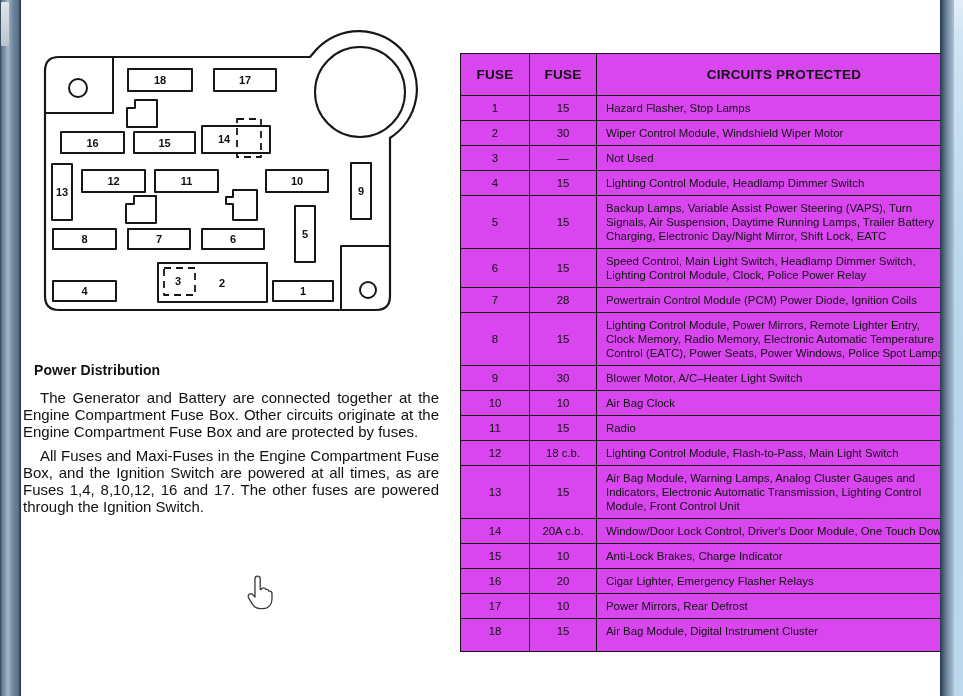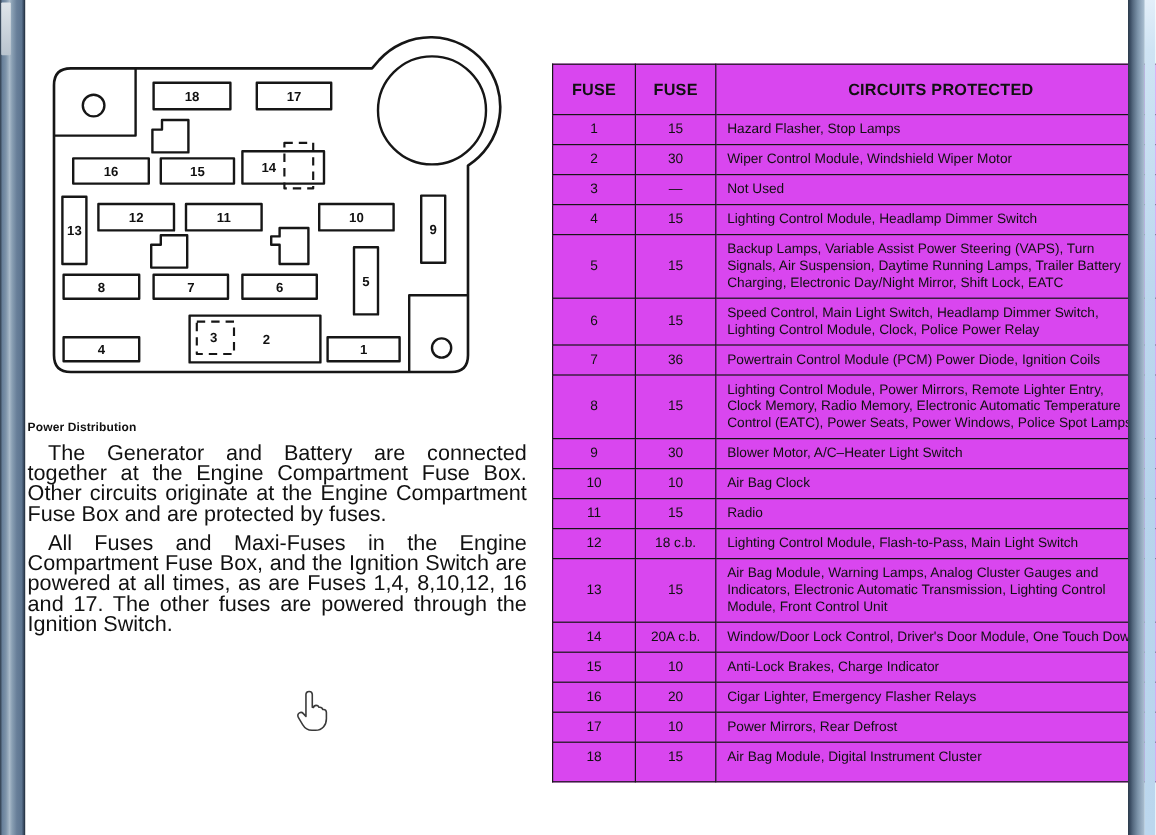--- a/index.html
+++ b/index.html
@@ -38,25 +38,25 @@
   .diagram text{
     font-family:"Liberation Sans","DejaVu Sans",sans-serif;
     font-size:11px;font-weight:bold;fill:#111;
     text-anchor:middle;
   }
   
   .copy{
     position:absolute;left:23px;top:351px;width:416px;
   }
   .copy h2{
-    margin:0;font-size:10px;font-weight:bold;letter-spacing:.1px;
+    margin:11px;font-size:14px;font-weight:bold;letter-spacing:.1px;
   }
   .copy p{
     margin:7px 0 0 0;
-    font-size:18px;line-height:17px;
+    font-size:15px;line-height:17px;
     text-align:justify;text-indent:17px;
   }
   .copy p + p{}
   
   .fuse-table{
     position:absolute;left:460px;top:53px;width:512px;
     border-collapse:collapse;table-layout:fixed;
     background:#d946ef;
   }
   .fuse-table col.c-fuse{width:69px;}
@@ -189,21 +189,21 @@
         <td class="cell-amps">15</td>
         <td class="cell-circuits">Backup Lamps, Variable Assist Power Steering (VAPS), Turn Signals, Air Suspension, Daytime Running Lamps, Trailer Battery Charging, Electronic Day/Night Mirror, Shift Lock, EATC</td>
       </tr>
       <tr>
         <td class="cell-fuse">6</td>
         <td class="cell-amps">15</td>
         <td class="cell-circuits">Speed Control, Main Light Switch, Headlamp Dimmer Switch, Lighting Control Module, Clock, Police Power Relay</td>
       </tr>
       <tr>
         <td class="cell-fuse">7</td>
-        <td class="cell-amps">36</td>
+        <td class="cell-amps">28</td>
         <td class="cell-circuits">Powertrain Control Module (PCM) Power Diode, Ignition Coils</td>
       </tr>
       <tr>
         <td class="cell-fuse">8</td>
         <td class="cell-amps">15</td>
         <td class="cell-circuits">Lighting Control Module, Power Mirrors, Remote Lighter Entry, Clock Memory, Radio Memory, Electronic Automatic Temperature Control (EATC), Power Seats, Power Windows, Police Spot Lamps</td>
       </tr>
       <tr>
         <td class="cell-fuse">9</td>
         <td class="cell-amps">30</td>

